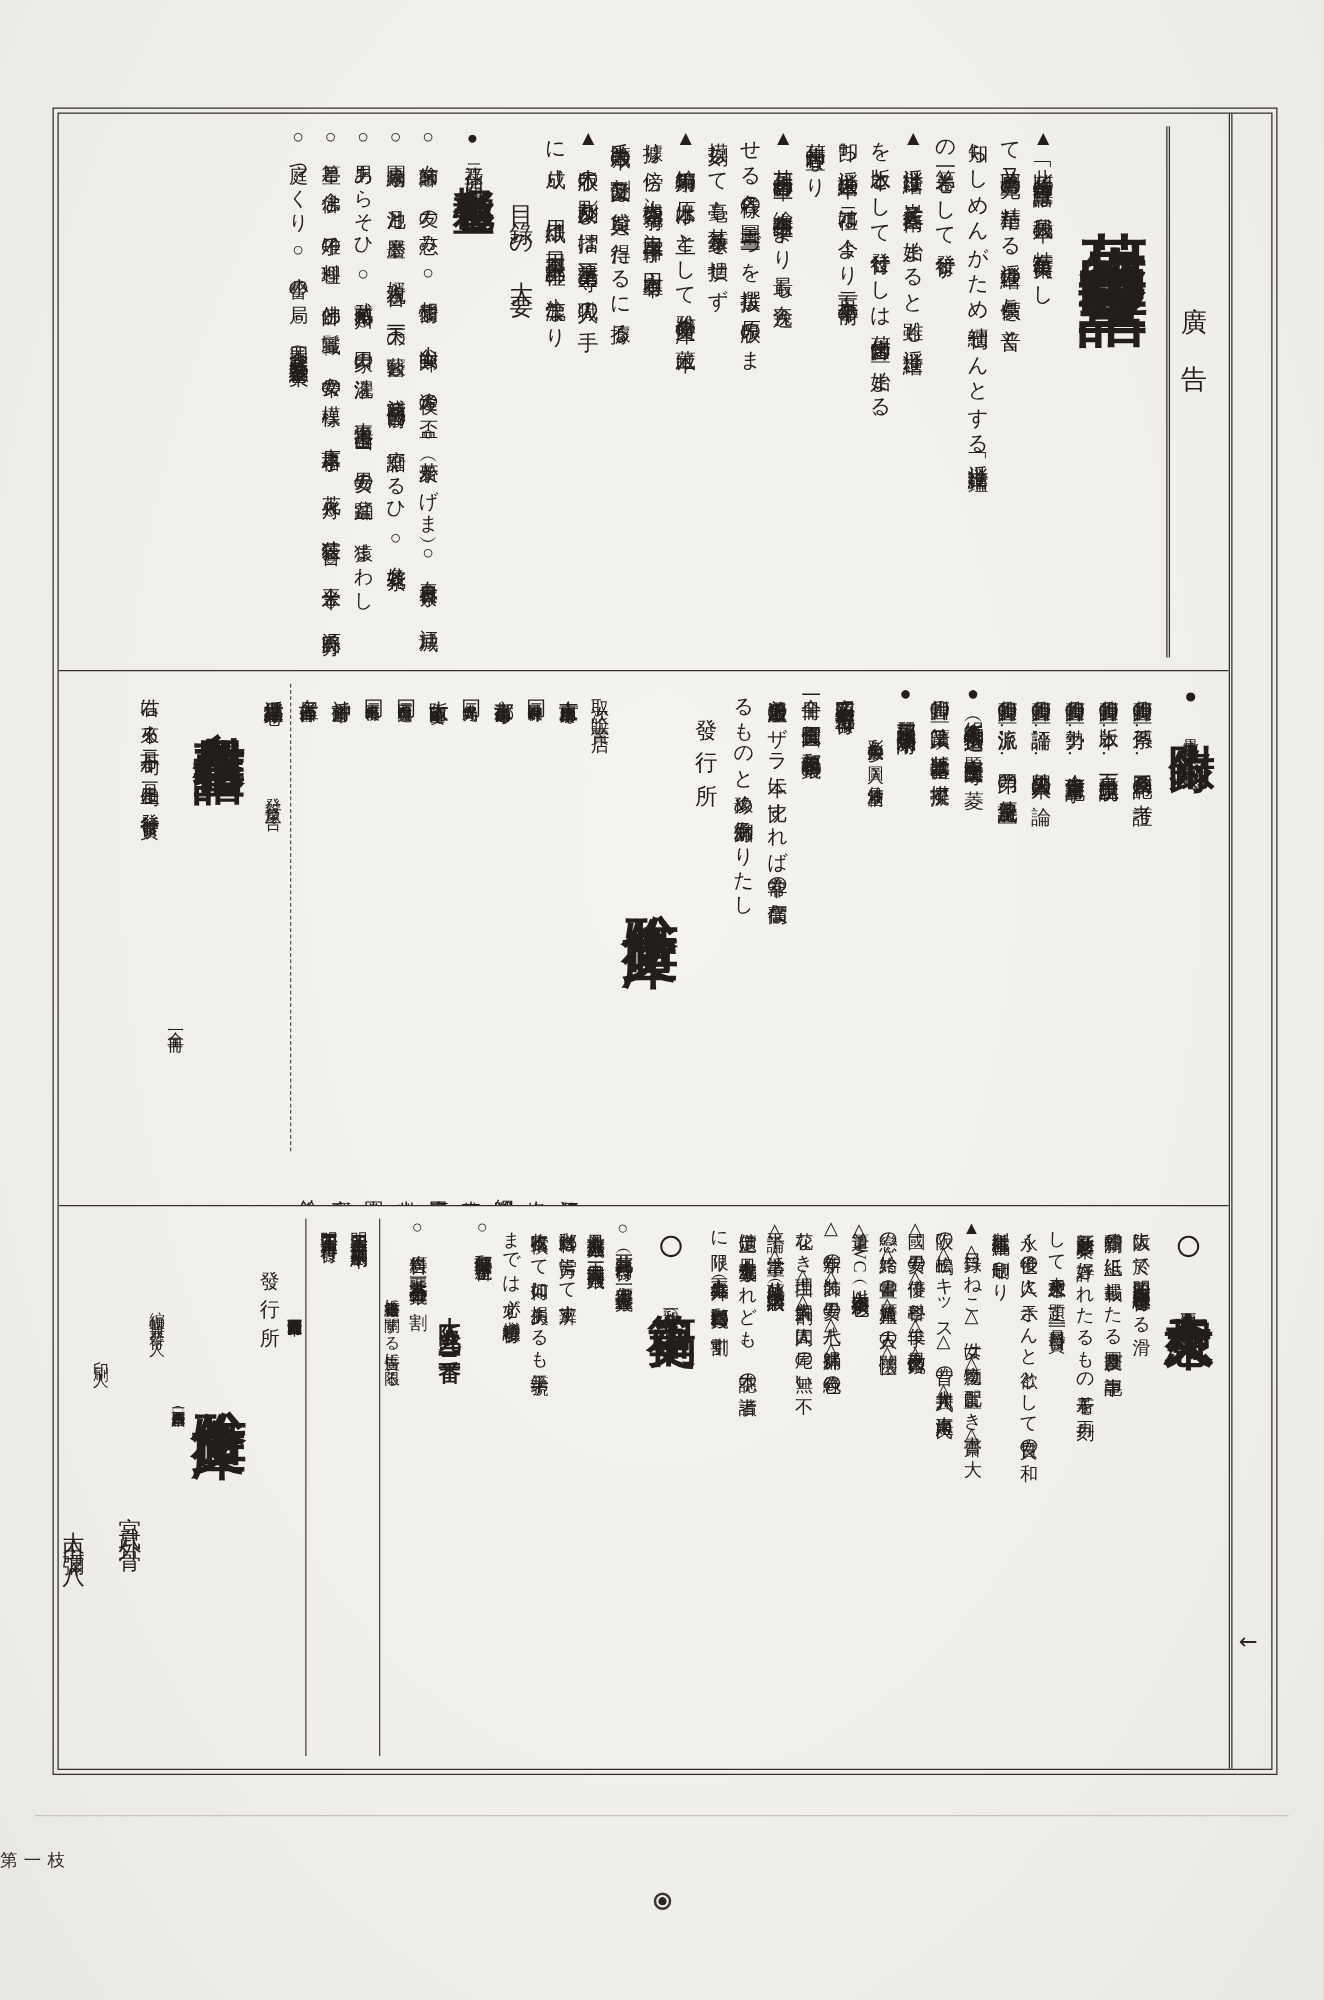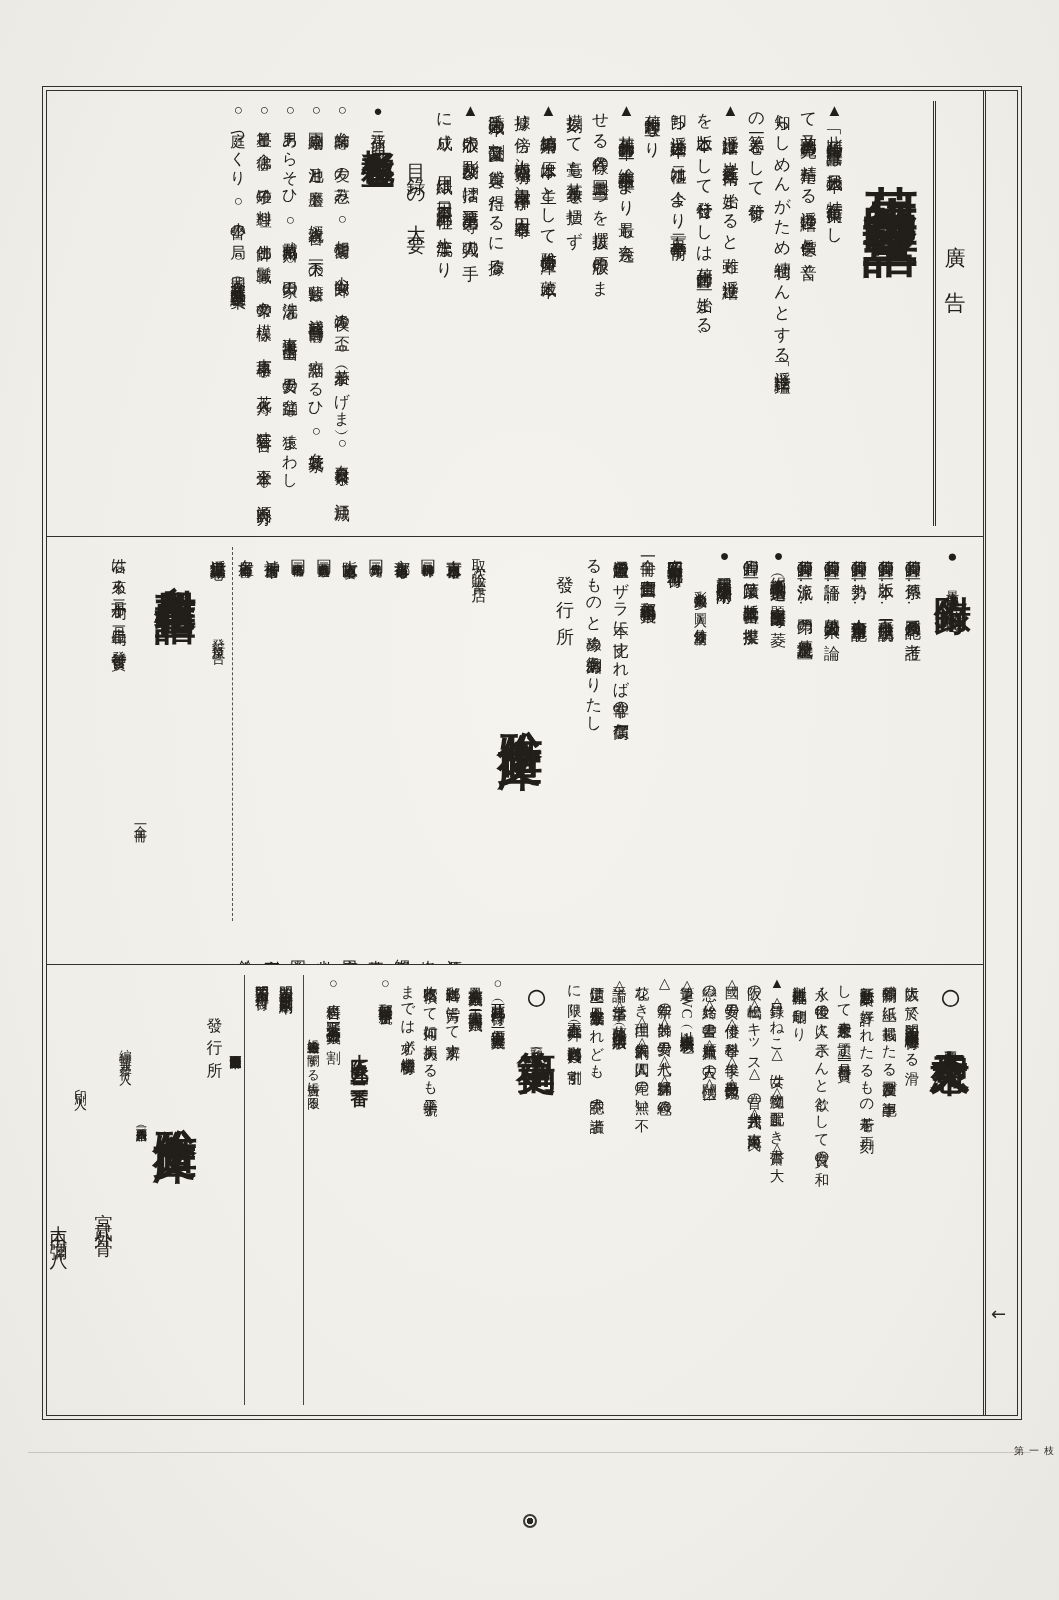--- a/index.html
+++ b/index.html
@@ -77,21 +77,21 @@
   .imp-pub-label { font-size:16px; line-height:26px; letter-spacing:22px; padding-top:30px; }
   .imp-pub-name { font-size:44px; font-weight:bold; line-height:54px; letter-spacing:3px; padding-top:118px; }
   .imp-phone { font-size:11px; line-height:13px; padding-top:146px; }
   .imp-role { font-size:12.5px; line-height:18px; letter-spacing:5px; padding-top:64px; }
   .imp-person { font-size:18px; line-height:27px; letter-spacing:9px; padding-top:224px; }
   .imp-role.printer { padding-top:104px; }
   .imp-person.printer { padding-top:236px; }
 
   
   .footer-line { position:absolute; left:28px; right:28px; top:1452px; border-top:1px solid #c8c5bf; }
-  .footer-caption { position:absolute; top:1444px; left:0; width:100%; text-align:right; font-size:10px; letter-spacing:5px; color:#2a2724; }
+  .footer-caption { position:absolute; top:1480px; left:0; width:100%; text-align:left; font-size:14px; letter-spacing:5px; color:#2a2724; }
   .footer-bullseye { position:absolute; top:1514px; left:50%; margin-left:-7px; width:14px; height:14px; border-radius:50%; border:2px solid #3a3732; background:radial-gradient(circle, #2a2724 0 3px, transparent 3.5px); }
 </style>
 </head>
 <body>
 
 <div class="page">
 
   <div class="ad-frame">
 
     <div class="content">

